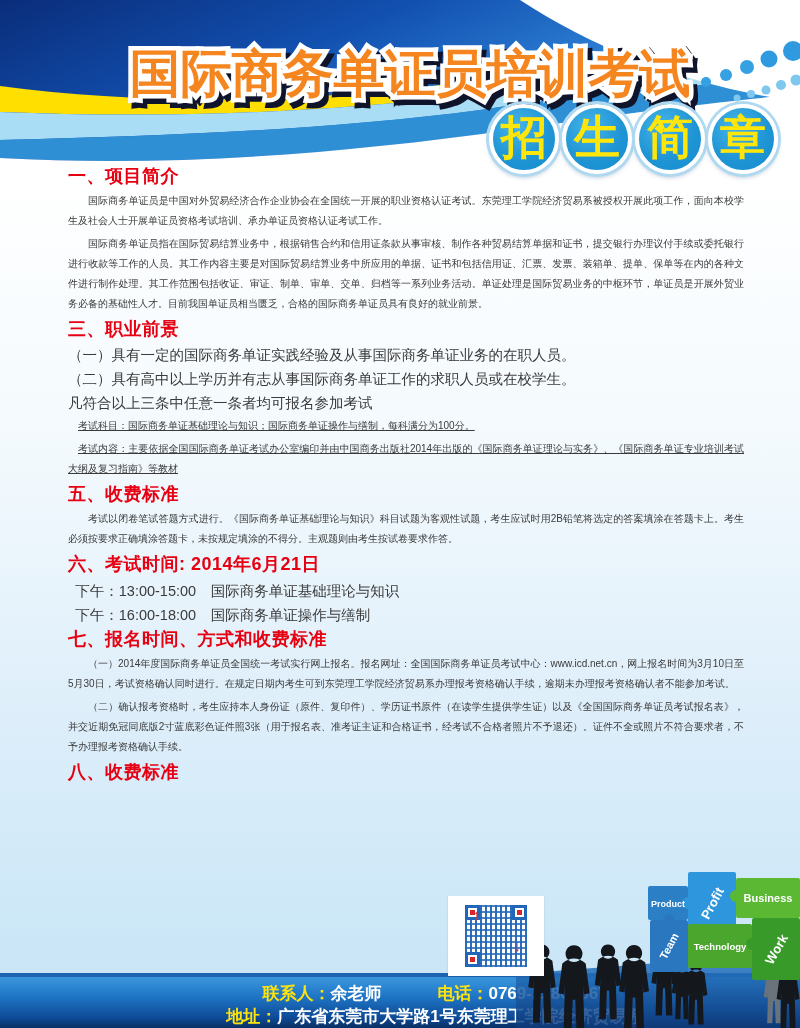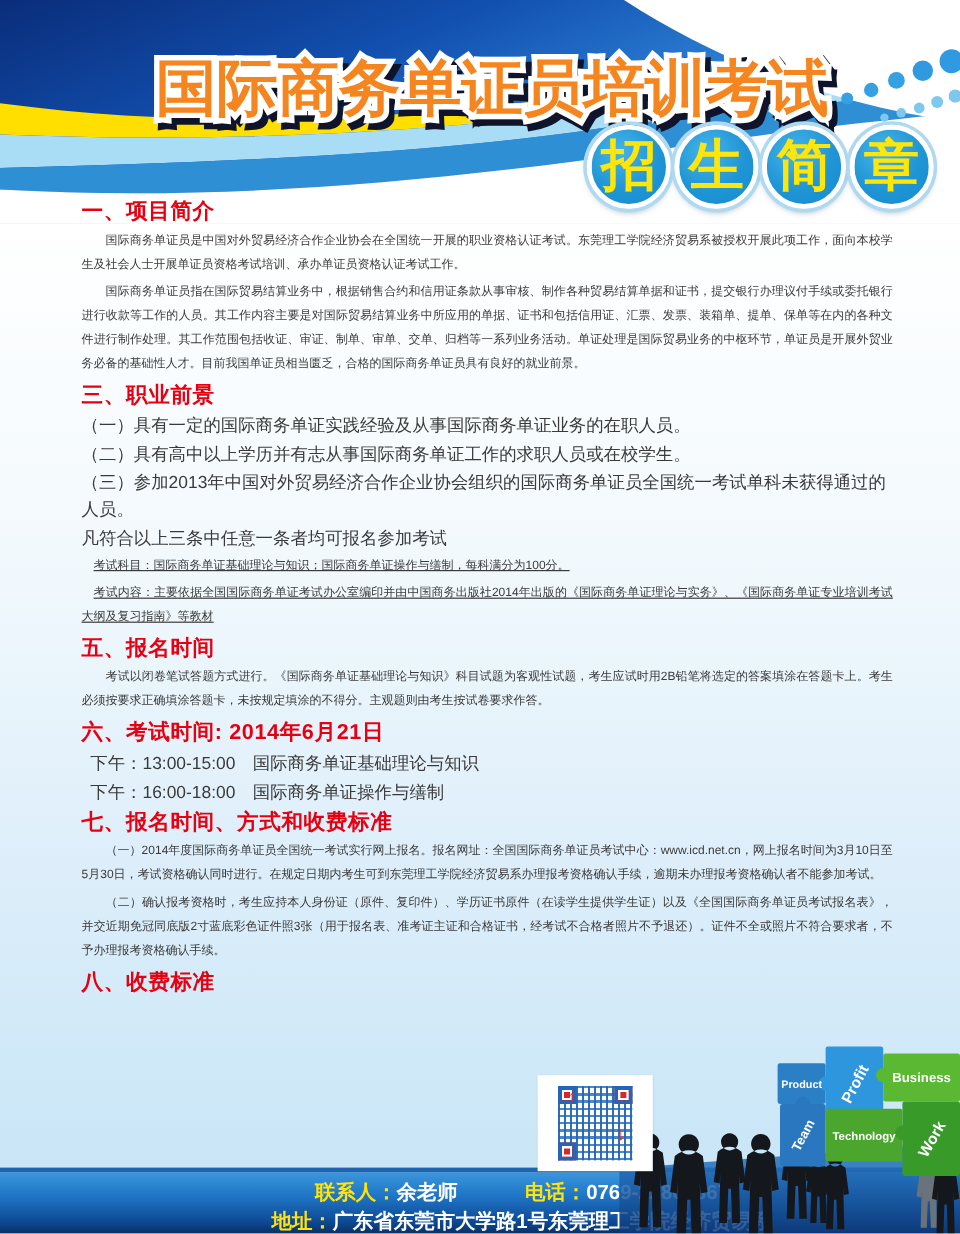--- a/index.html
+++ b/index.html
@@ -116,31 +116,30 @@
     </section>
 
     <section>
       <p class="para indent">国际商务单证员指在国际贸易结算业务中，根据销售合约和信用证条款从事审核、制作各种贸易结算单据和证书，提交银行办理议付手续或委托银行进行收款等工作的人员。其工作内容主要是对国际贸易结算业务中所应用的单据、证书和包括信用证、汇票、发票、装箱单、提单、保单等在内的各种文件进行制作处理。其工作范围包括收证、审证、制单、审单、交单、归档等一系列业务活动。单证处理是国际贸易业务的中枢环节，单证员是开展外贸业务必备的基础性人才。目前我国单证员相当匮乏，合格的国际商务单证员具有良好的就业前景。</p>
     </section>
 
     <section>
       <h2 class="sec">三、职业前景</h2>
       <p class="li">（一）具有一定的国际商务单证实践经验及从事国际商务单证业务的在职人员。</p>
       <p class="li">（二）具有高中以上学历并有志从事国际商务单证工作的求职人员或在校学生。</p>
-      <p class="li">（三）参加2013年中国对外贸易经济合作企业协会组织的国际商务单证员全国统一考试单科未获得通过的人员。</p>
       <p class="li">凡符合以上三条中任意一条者均可报名参加考试</p>
     </section>
 
     <section>
       <p class="para indent1">考试科目：国际商务单证基础理论与知识；国际商务单证操作与缮制，每科满分为100分。</p>
       <p class="para indent1">考试内容：主要依据全国国际商务单证考试办公室编印并由中国商务出版社2014年出版的《国际商务单证理论与实务》、《国际商务单证专业培训考试大纲及复习指南》等教材</p>
     </section>
 
     <section>
-      <h2 class="sec">五、报名时间</h2>
+      <h2 class="sec">五、收费标准</h2>
       <p class="para indent">考试以闭卷笔试答题方式进行。《国际商务单证基础理论与知识》科目试题为客观性试题，考生应试时用2B铅笔将选定的答案填涂在答题卡上。考生必须按要求正确填涂答题卡，未按规定填涂的不得分。主观题则由考生按试卷要求作答。</p>
     </section>
 
     <section>
       <h2 class="sec">六、考试时间: 2014年6月21日</h2>
       <p class="time-line">下午：13:00-15:00　国际商务单证基础理论与知识</p>
       <p class="time-line">下午：16:00-18:00　国际商务单证操作与缮制</p>
     </section>
 
     <section>

